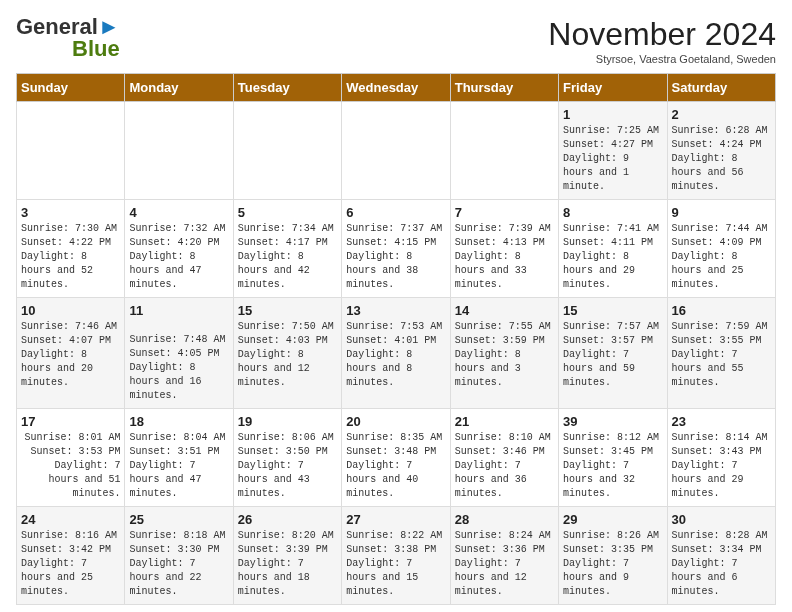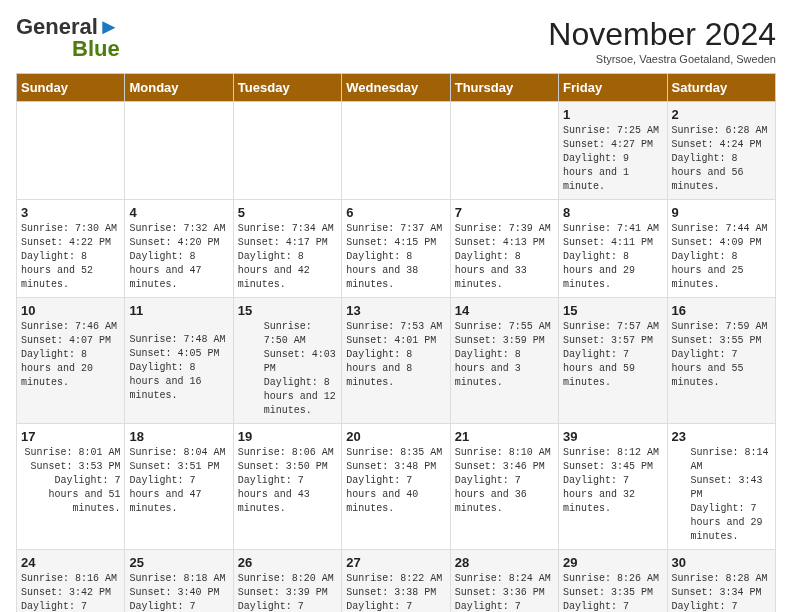--- a/index.html
+++ b/index.html
@@ -193,21 +193,21 @@
 Daylight: 8 hours and 20 minutes.</div>
         </td>
         <td>
           <div class="day-num">11</div>
           <div class="day-info" style="white-space: pre-line; margin-top: 15px;">Sunrise: 7:48 AM
 Sunset: 4:05 PM
 Daylight: 8 hours and 16 minutes.</div>
         </td>
         <td>
           <div class="day-num">15</div>
-          <div class="day-info" style="white-space: pre-line; margin-left: 26px;">Sunrise: 7:50 AM
+          <div class="day-info" style="white-space: pre-line;">Sunrise: 7:50 AM
 Sunset: 4:03 PM
 Daylight: 8 hours and 12 minutes.</div>
         </td>
         <td>
           <div class="day-num">13</div>
           <div class="day-info" style="white-space: pre-line;">Sunrise: 7:53 AM
 Sunset: 4:01 PM
 Daylight: 8 hours and 8 minutes.</div>
         </td>
         <td>
@@ -261,36 +261,36 @@
 Daylight: 7 hours and 36 minutes.</div>
         </td>
         <td>
           <div class="day-num">39</div>
           <div class="day-info" style="white-space: pre-line;">Sunrise: 8:12 AM
 Sunset: 3:45 PM
 Daylight: 7 hours and 32 minutes.</div>
         </td>
         <td>
           <div class="day-num">23</div>
-          <div class="day-info" style="white-space: pre-line; margin-left: 19px;">Sunrise: 8:14 AM
+          <div class="day-info" style="white-space: pre-line;">Sunrise: 8:14 AM
 Sunset: 3:43 PM
 Daylight: 7 hours and 29 minutes.</div>
         </td>
       </tr>
       <tr>
         <td>
           <div class="day-num">24</div>
           <div class="day-info" style="white-space: pre-line;">Sunrise: 8:16 AM
 Sunset: 3:42 PM
 Daylight: 7 hours and 25 minutes.</div>
         </td>
         <td>
           <div class="day-num">25</div>
           <div class="day-info" style="white-space: pre-line;">Sunrise: 8:18 AM
-Sunset: 3:40 PM
+Sunset: 3:30 PM
 Daylight: 7 hours and 22 minutes.</div>
         </td>
         <td>
           <div class="day-num">26</div>
           <div class="day-info" style="white-space: pre-line;">Sunrise: 8:20 AM
 Sunset: 3:39 PM
 Daylight: 7 hours and 18 minutes.</div>
         </td>
         <td>
           <div class="day-num">27</div>

